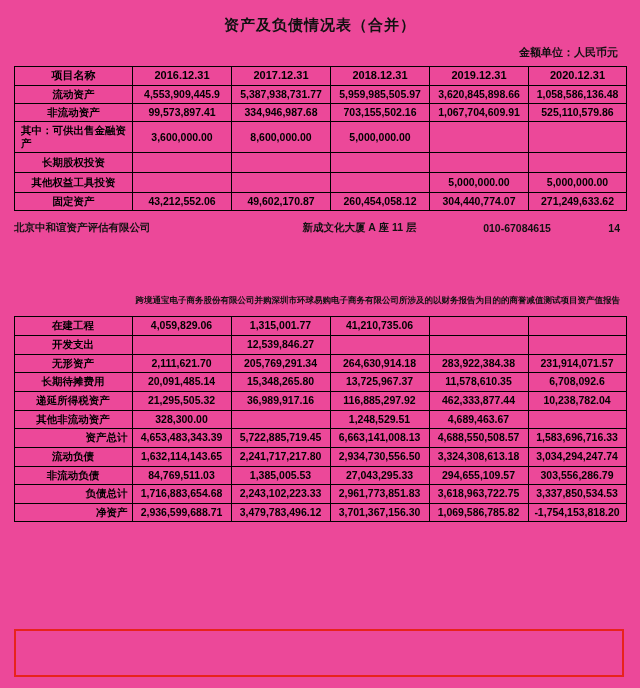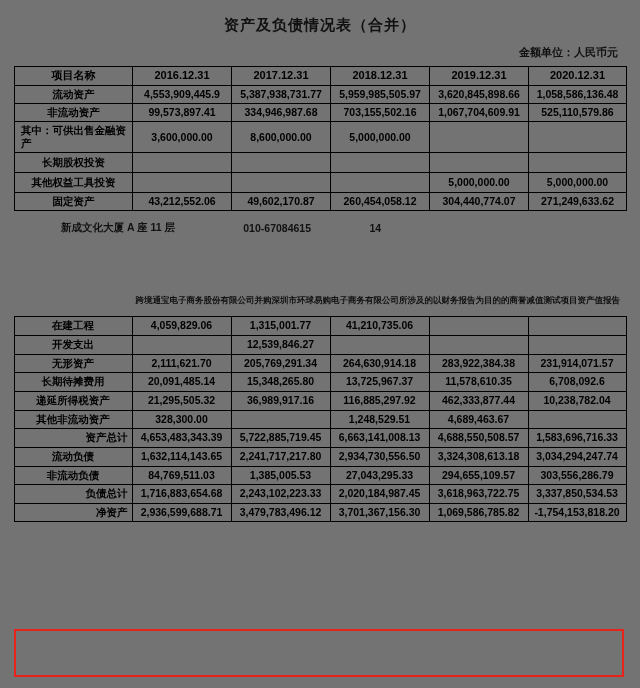--- a/index.html
+++ b/index.html
@@ -12,21 +12,21 @@
     height: 688px;
     font-family: "Liberation Sans", sans-serif;
     color: #000;
     position: relative;
     overflow: hidden;
   }
   .page {
     width: 640px;
     height: 688px;
     position: relative;
-    background: #737373;
+    background: #ec4899;
   }
 
   
   .top-block {
     padding: 10px 14px 0 14px;
   }
   .doc-title {
     text-align: center;
     font-size: 15px;
     font-weight: bold;
@@ -223,20 +223,21 @@
           <td class="c-num">43,212,552.06</td>
           <td class="c-num">49,602,170.87</td>
           <td class="c-num">260,454,058.12</td>
           <td class="c-num">304,440,774.07</td>
           <td class="c-num">271,249,633.62</td>
         </tr>
       </tbody>
     </table>
 
     <div class="footer-line">
+      <div class="footer-left">北京中和谊资产评估有限公司</div>
       <div class="footer-center">新成文化大厦 A 座 11 层</div>
       <div class="footer-right">010-67084615</div>
       <div class="footer-page">14</div>
     </div>
   </div>
 
   <div class="gap"></div>
 
   <div>
     <div class="sub-header">跨境通宝电子商务股份有限公司并购深圳市环球易购电子商务有限公司所涉及的以财务报告为目的的商誉减值测试项目资产值报告</div>
@@ -320,21 +321,21 @@
           <td>84,769,511.03</td>
           <td>1,385,005.53</td>
           <td>27,043,295.33</td>
           <td>294,655,109.57</td>
           <td>303,556,286.79</td>
         </tr>
         <tr class="highlight">
           <td class="lbl left bigger">负债总计</td>
           <td>1,716,883,654.68</td>
           <td>2,243,102,223.33</td>
-          <td>2,020,184,987.45</td>
+          <td>2,961,773,851.83</td>
           <td>3,618,963,722.75</td>
           <td>3,337,850,534.53</td>
         </tr>
         <tr class="highlight">
           <td class="lbl left big">净资产</td>
           <td class="big">2,936,599,688.71</td>
           <td class="big">3,479,783,496.12</td>
           <td class="big">3,701,367,156.30</td>
           <td class="big">1,069,586,785.82</td>
           <td class="big">-1,754,153,818.20</td>

